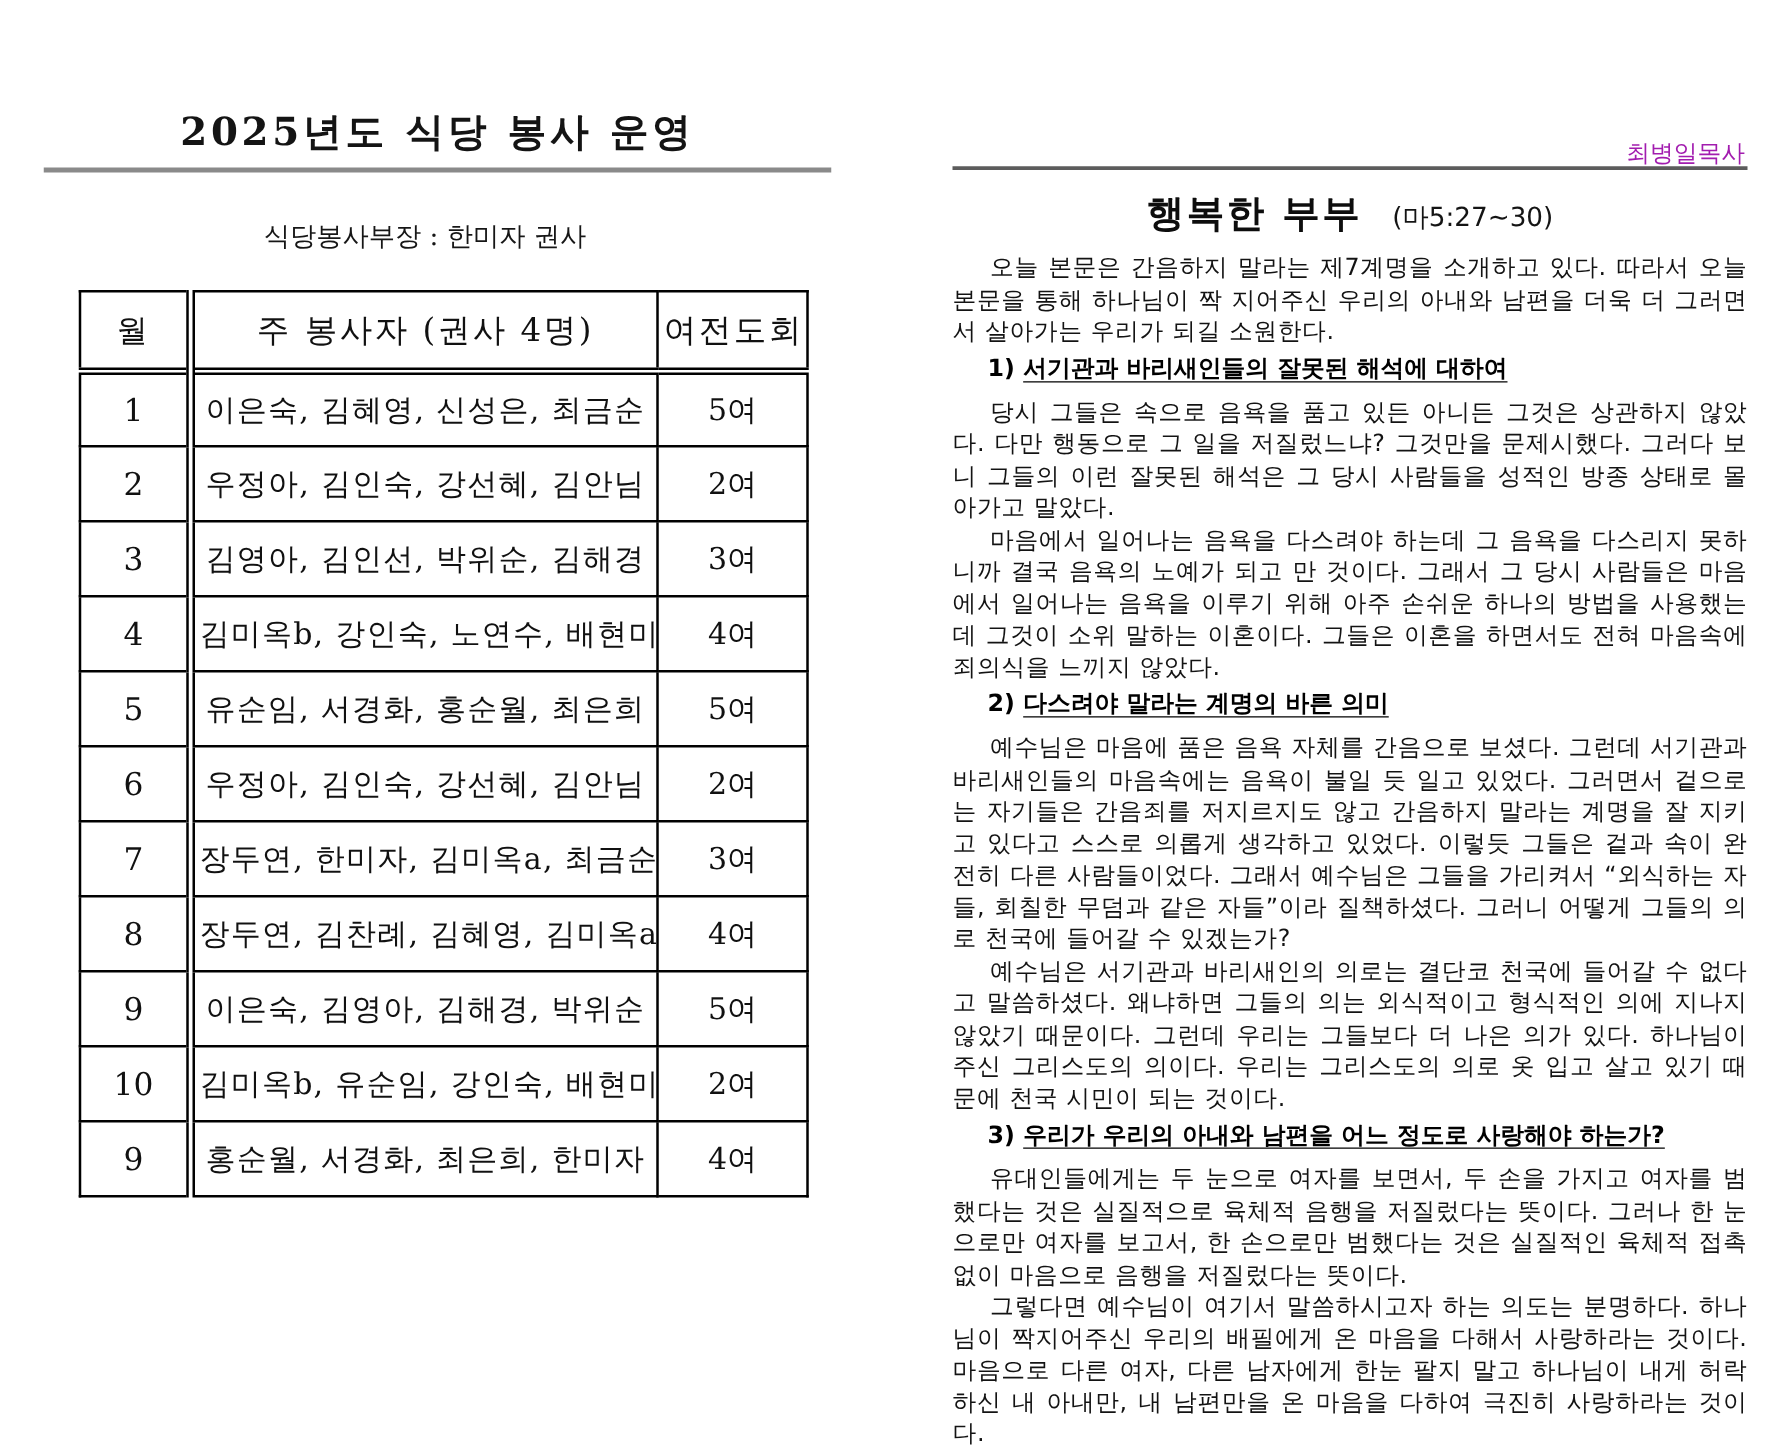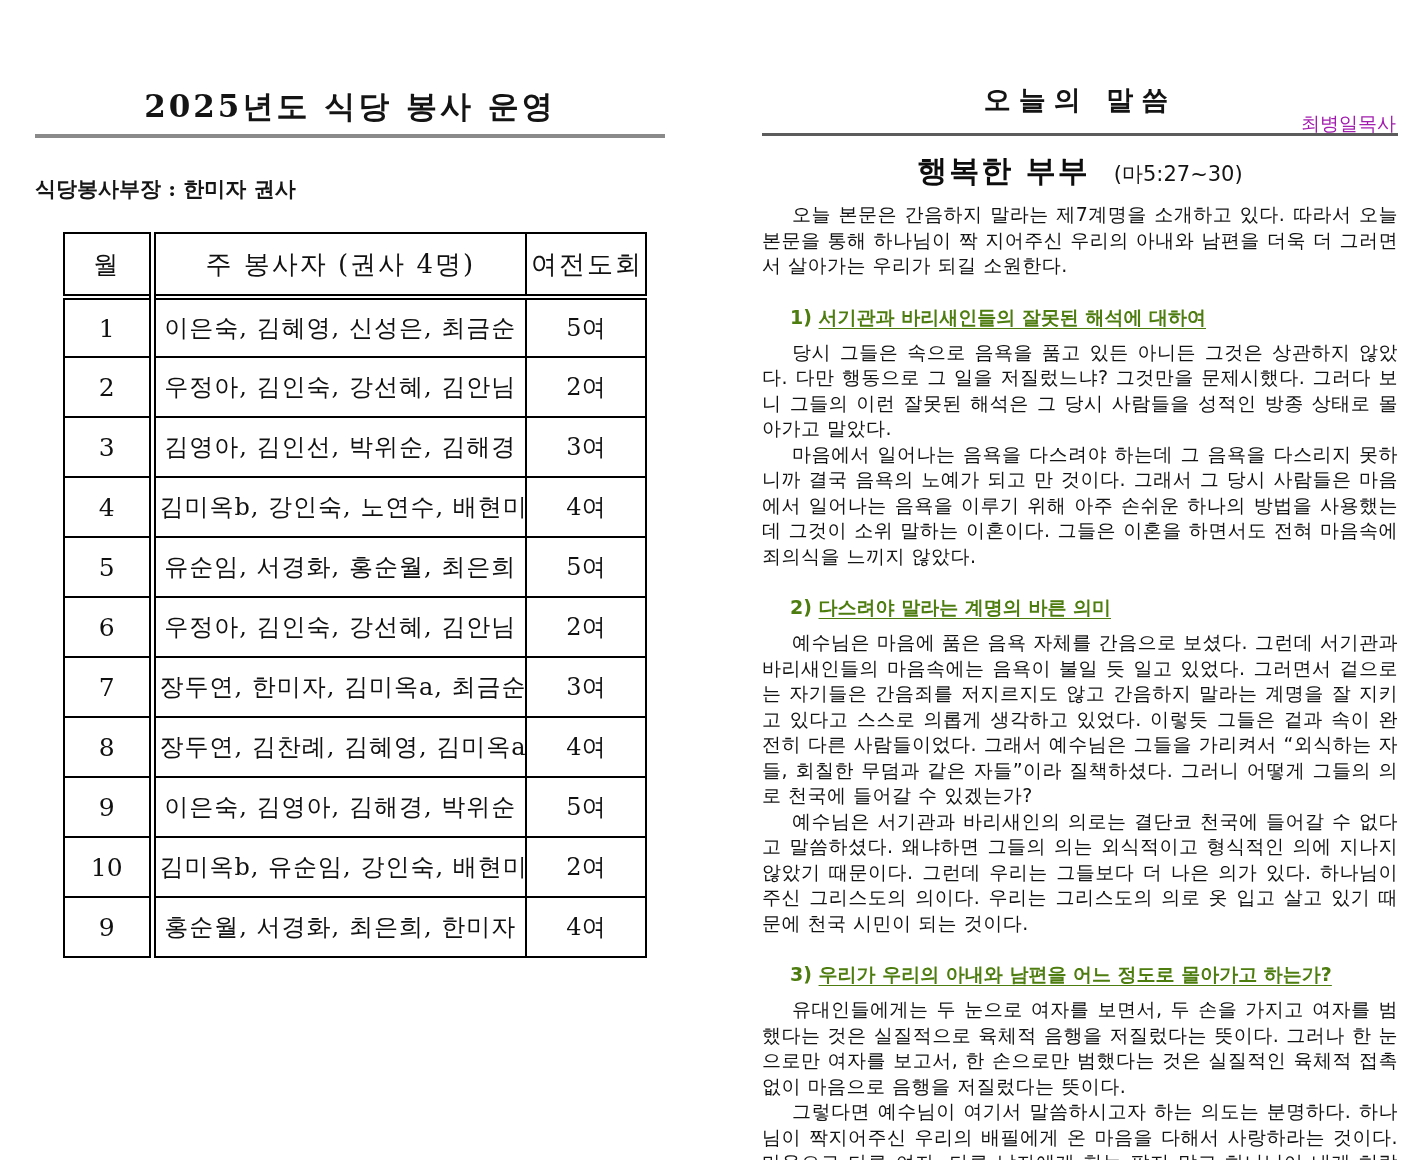--- a/index.html
+++ b/index.html
@@ -30,25 +30,24 @@
     color: #141414;
   }
   .l-rule {
     margin-top: 10px;
     height: 4px;
     background: #8a8a8a;
   }
   .l-manager {
     margin-top: 38px;
     padding-right: 20px;
-    text-align: left;
+    text-align: center;
     font-size: 21px;
     line-height: 26px;
     color: #161616;
-    font-weight: bold;
   }
   .svc-table {
     margin: 30px 0 0 28px;
     border-collapse: collapse;
     width: 582px;
     table-layout: fixed;
   }
   .svc-table th, .svc-table td {
     border: 2px solid #000;
     text-align: center;
@@ -117,26 +116,26 @@
     margin: 0;
     font-size: 19px;
     line-height: 25.5px;
     text-align: justify;
     text-indent: 30px;
     letter-spacing: 0.5px;
     word-break: break-all;
     color: #131313;
   }
   .sec-h {
-    margin: 26px 0 11px 0;
+    margin: 4px 0 11px 0;
     font-size: 19px;
     line-height: 24px;
     font-weight: bold;
     text-indent: 28px;
-    color: #4d7c0f;
+    color: #000000;
   }
   .sec-h .sec-txt { text-decoration: underline; text-underline-offset: 4px; }
 </style>
 </head>
 <body>
 
 <div class="page">
 
   <section class="left-pane">
     <h1 class="l-title">2025년도 식당 봉사 운영</h1>
@@ -211,21 +210,20 @@
           <td class="c-month">9</td>
           <td class="c-vol">홍순월, 서경화, 최은희, 한미자</td>
           <td class="c-grp">4여</td>
         </tr>
       </tbody>
     </table>
   </section>
 
   <section class="right-pane">
     <header class="r-head">
-      <h1 class="r-title">오늘의 말씀</h1>
       <div class="r-author">최병일목사</div>
     </header>
     <div class="r-rule"></div>
 
     <div class="sermon-head">
       <span class="sermon-title">행복한 부부</span><span class="sermon-ref">(마5:27~30)</span>
     </div>
 
     <p class="body-p">오늘 본문은 간음하지 말라는 제7계명을 소개하고 있다. 따라서 오늘 본문을 통해 하나님이 짝 지어주신 우리의 아내와 남편을 더욱 더 그러면서 살아가는 우리가 되길 소원한다.</p>
 
@@ -238,20 +236,20 @@
 
     <h2 class="sec-h">
       <span class="sec-num">2)</span>
       <span class="sec-txt">다스려야 말라는 계명의 바른 의미</span>
     </h2>
     <p class="body-p">예수님은 마음에 품은 음욕 자체를 간음으로 보셨다. 그런데 서기관과 바리새인들의 마음속에는 음욕이 불일 듯 일고 있었다. 그러면서 겉으로는 자기들은 간음죄를 저지르지도 않고 간음하지 말라는 계명을 잘 지키고 있다고 스스로 의롭게 생각하고 있었다. 이렇듯 그들은 겉과 속이 완전히 다른 사람들이었다. 그래서 예수님은 그들을 가리켜서 “외식하는 자들, 회칠한 무덤과 같은 자들”이라 질책하셨다. 그러니 어떻게 그들의 의로 천국에 들어갈 수 있겠는가?</p>
     <p class="body-p">예수님은 서기관과 바리새인의 의로는 결단코 천국에 들어갈 수 없다고 말씀하셨다. 왜냐하면 그들의 의는 외식적이고 형식적인 의에 지나지 않았기 때문이다. 그런데 우리는 그들보다 더 나은 의가 있다. 하나님이 주신 그리스도의 의이다. 우리는 그리스도의 의로 옷 입고 살고 있기 때문에 천국 시민이 되는 것이다.</p>
 
     <h2 class="sec-h">
       <span class="sec-num">3)</span>
-      <span class="sec-txt">우리가 우리의 아내와 남편을 어느 정도로 몰아가고 하는가?</span>
+      <span class="sec-txt">우리가 우리의 아내와 남편을 어느 정도로 사랑해야 하는가?</span>
     </h2>
     <p class="body-p">유대인들에게는 두 눈으로 여자를 보면서, 두 손을 가지고 여자를 범했다는 것은 실질적으로 육체적 음행을 저질렀다는 뜻이다. 그러나 한 눈으로만 여자를 보고서, 한 손으로만 범했다는 것은 실질적인 육체적 접촉없이 마음으로 음행을 저질렀다는 뜻이다.</p>
     <p class="body-p">그렇다면 예수님이 여기서 말씀하시고자 하는 의도는 분명하다. 하나님이 짝지어주신 우리의 배필에게 온 마음을 다해서 사랑하라는 것이다. 마음으로 다른 여자, 다른 남자에게 한눈 팔지 말고 하나님이 내게 허락하신 내 아내만, 내 남편만을 온 마음을 다하여 극진히 사랑하라는 것이다.</p>
 
   </section>
 
 </div>
 
 </body></html>

